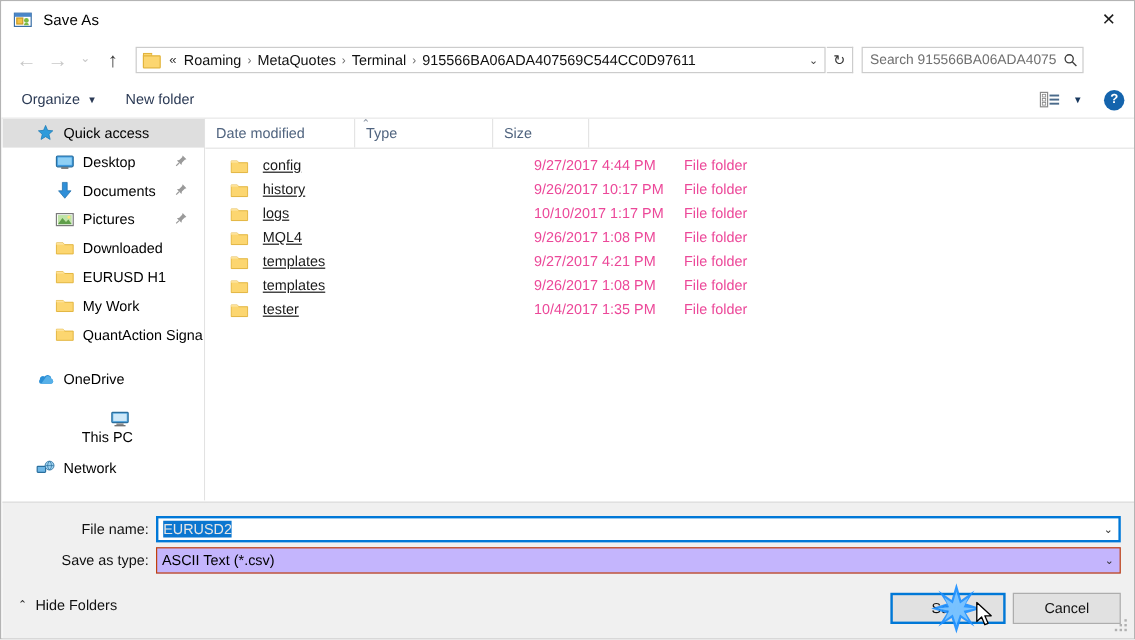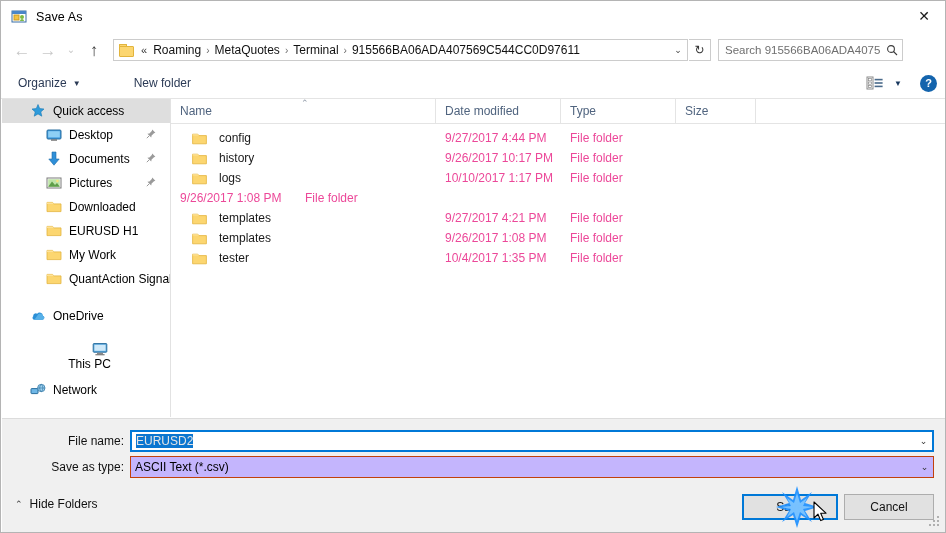--- a/index.html
+++ b/index.html
@@ -158,21 +158,20 @@
 
   
   .commandbar {
     position: absolute;
     left: 0; top: 67px;
     width: 946px; height: 30px;
     background: #ffffff;
     border-bottom: 1px solid #e4e4e4;
     display: flex;
     align-items: center;
-    gap: 29px;
   }
   .cmd-item {
     font-size: 12px;
     color: #2b3a55;
     padding: 3px 7px;
     margin-left: 10px;
     display: flex;
     align-items: center;
     cursor: default;
   }
@@ -287,21 +286,21 @@
     display: flex;
     align-items: center;
     box-sizing: border-box;
     padding-left: 9px;
   }
   .folder-icon {
     width: 15px; height: 13px;
     flex: none;
     position: relative;
   }
-  .fname span { margin-left: 12px; }
+  .fname span { margin-left: 12px; text-decoration: underline; }
   .fcell {
     box-sizing: border-box;
     padding-left: 9px;
     color: #ec4899;
     white-space: nowrap;
     overflow: hidden;
   }
 
   
   .formarea {
@@ -616,21 +615,20 @@
               <path d="M11.3 2.3 a5 5 0 0 1 0 7.4 a5 5 0 0 1 0-7.4" fill="none" stroke="#2a6f9e" stroke-width=".6"></path>
             </svg></span>
           <span class="side-label">Network</span>
         </div>
       </div>
   </div>
 
   <div class="filepane">
     <div class="col-headers">
       <div id="col-head-row" style="display:flex">
-          <div class="col-h" style="width: 265px;">Name</div>
           <div class="col-h" style="width: 125px;">Date modified</div>
           <div class="col-h" style="width: 115px;">Type</div>
           <div class="col-h" style="width: 80px;">Size</div>
         </div>
       <span class="sort-caret">⌃</span>
     </div>
     <div class="rows" id="file-rows">
         <div class="frow">
           <div class="fname" style="width: 265px;">
             <span class="folder-icon"><svg width="15" height="13" viewBox="0 0 15 13">
@@ -661,20 +659,27 @@
                 <path d="M.6 2.2 h5.2 l1.1 1.4 H14.4 V11.8 H.6 Z" fill="#fcd670" stroke="#e2b43c" stroke-width=".8"></path>
                 <path d="M.6 2.2 h5.2 l1.1 1.4 H.6 Z" fill="#fde29a"></path>
               </svg></span>
             <span>logs</span>
           </div>
           <div class="fcell" style="width: 125px;">10/10/2017 1:17 PM</div>
           <div class="fcell" style="width: 115px;">File folder</div>
           <div class="fcell" style="width: 80px;"></div>
         </div>
         <div class="frow">
+          <div class="fname" style="width: 265px;">
+            <span class="folder-icon"><svg width="15" height="13" viewBox="0 0 15 13">
+                <path d="M.6 2.2 h5.2 l1.1 1.4 H14.4 V11.8 H.6 Z" fill="#fcd670" stroke="#e2b43c" stroke-width=".8"></path>
+                <path d="M.6 2.2 h5.2 l1.1 1.4 H.6 Z" fill="#fde29a"></path>
+              </svg></span>
+            <span>MQL4</span>
+          </div>
           <div class="fcell" style="width: 125px;">9/26/2017 1:08 PM</div>
           <div class="fcell" style="width: 115px;">File folder</div>
           <div class="fcell" style="width: 80px;"></div>
         </div>
         <div class="frow">
           <div class="fname" style="width: 265px;">
             <span class="folder-icon"><svg width="15" height="13" viewBox="0 0 15 13">
                 <path d="M.6 2.2 h5.2 l1.1 1.4 H14.4 V11.8 H.6 Z" fill="#fcd670" stroke="#e2b43c" stroke-width=".8"></path>
                 <path d="M.6 2.2 h5.2 l1.1 1.4 H.6 Z" fill="#fde29a"></path>
               </svg></span>

